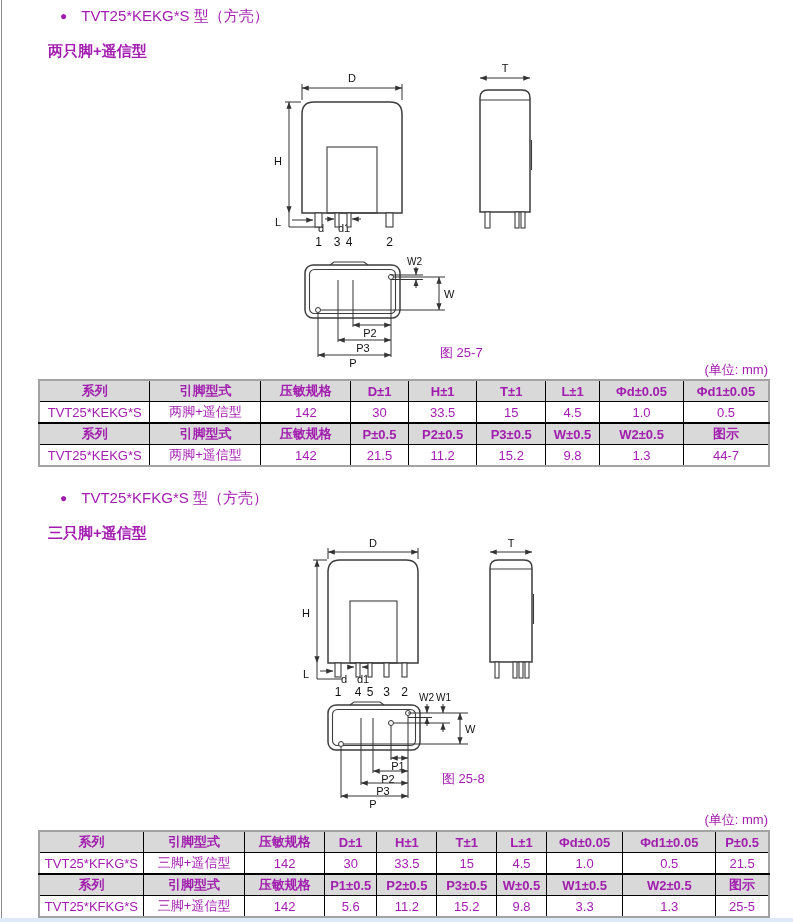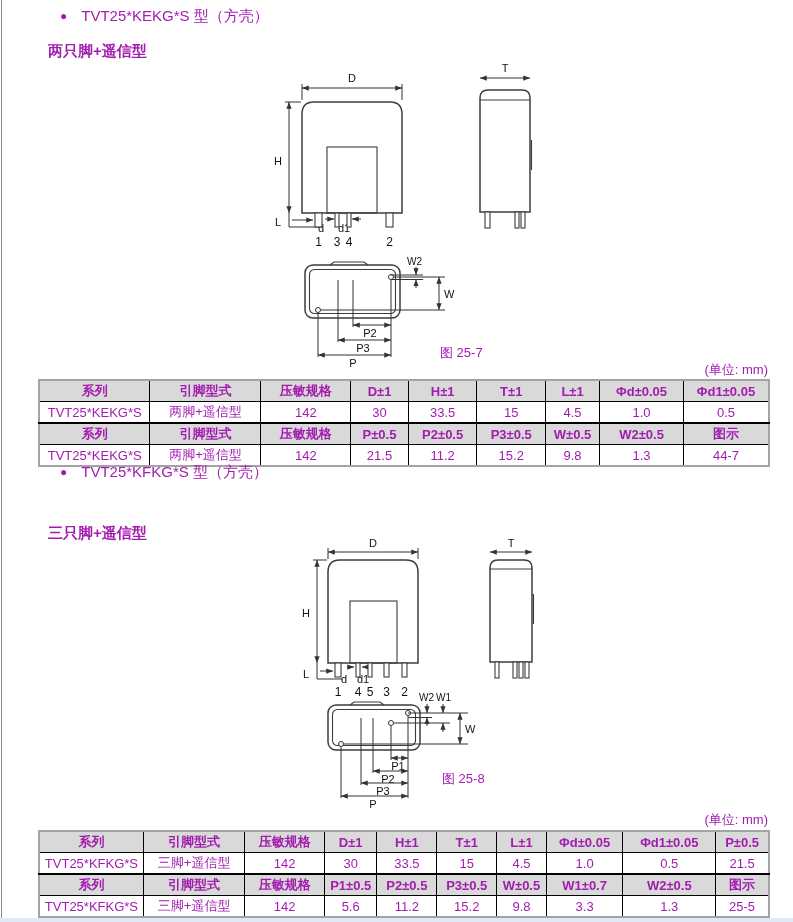--- a/index.html
+++ b/index.html
@@ -186,21 +186,21 @@
         <td>21.5</td>
         <td>11.2</td>
         <td>15.2</td>
         <td>9.8</td>
         <td>1.3</td>
         <td>44-7</td>
       </tr>
     </tbody>
   </table>
 
-  <div class="sec-heading" style="top:463px;">
+  <div class="sec-heading" style="top:489px;">
     <span class="bullet">●</span><span>TVT25*KFKG*S 型（方壳）</span>
   </div>
 
   <div class="draw-title" style="top:524px;">三只脚+遥信型</div>
 
   <svg style="left:295px; top:536px;" width="265" height="170" viewBox="0 0 265 170">
     <defs>
       <marker id="ar3" viewBox="0 0 10 10" refX="9" refY="5" markerWidth="7.5" markerHeight="7.5" orient="auto-start-reverse">
         <path d="M0,1.5 L9,5 L0,8.5 z" fill="#333"></path>
       </marker>
@@ -334,21 +334,21 @@
         <td>21.5</td>
       </tr>
       <tr class="thick">
         <td class="hd">系列</td>
         <td class="hd">引脚型式</td>
         <td class="hd">压敏规格</td>
         <td class="hd">P1±0.5</td>
         <td class="hd">P2±0.5</td>
         <td class="hd">P3±0.5</td>
         <td class="hd">W±0.5</td>
-        <td class="hd">W1±0.7</td>
+        <td class="hd">W1±0.5</td>
         <td class="hd">W2±0.5</td>
         <td class="hd">图示</td>
       </tr>
       <tr>
         <td>TVT25*KFKG*S</td>
         <td>三脚+遥信型</td>
         <td>142</td>
         <td>5.6</td>
         <td>11.2</td>
         <td>15.2</td>

